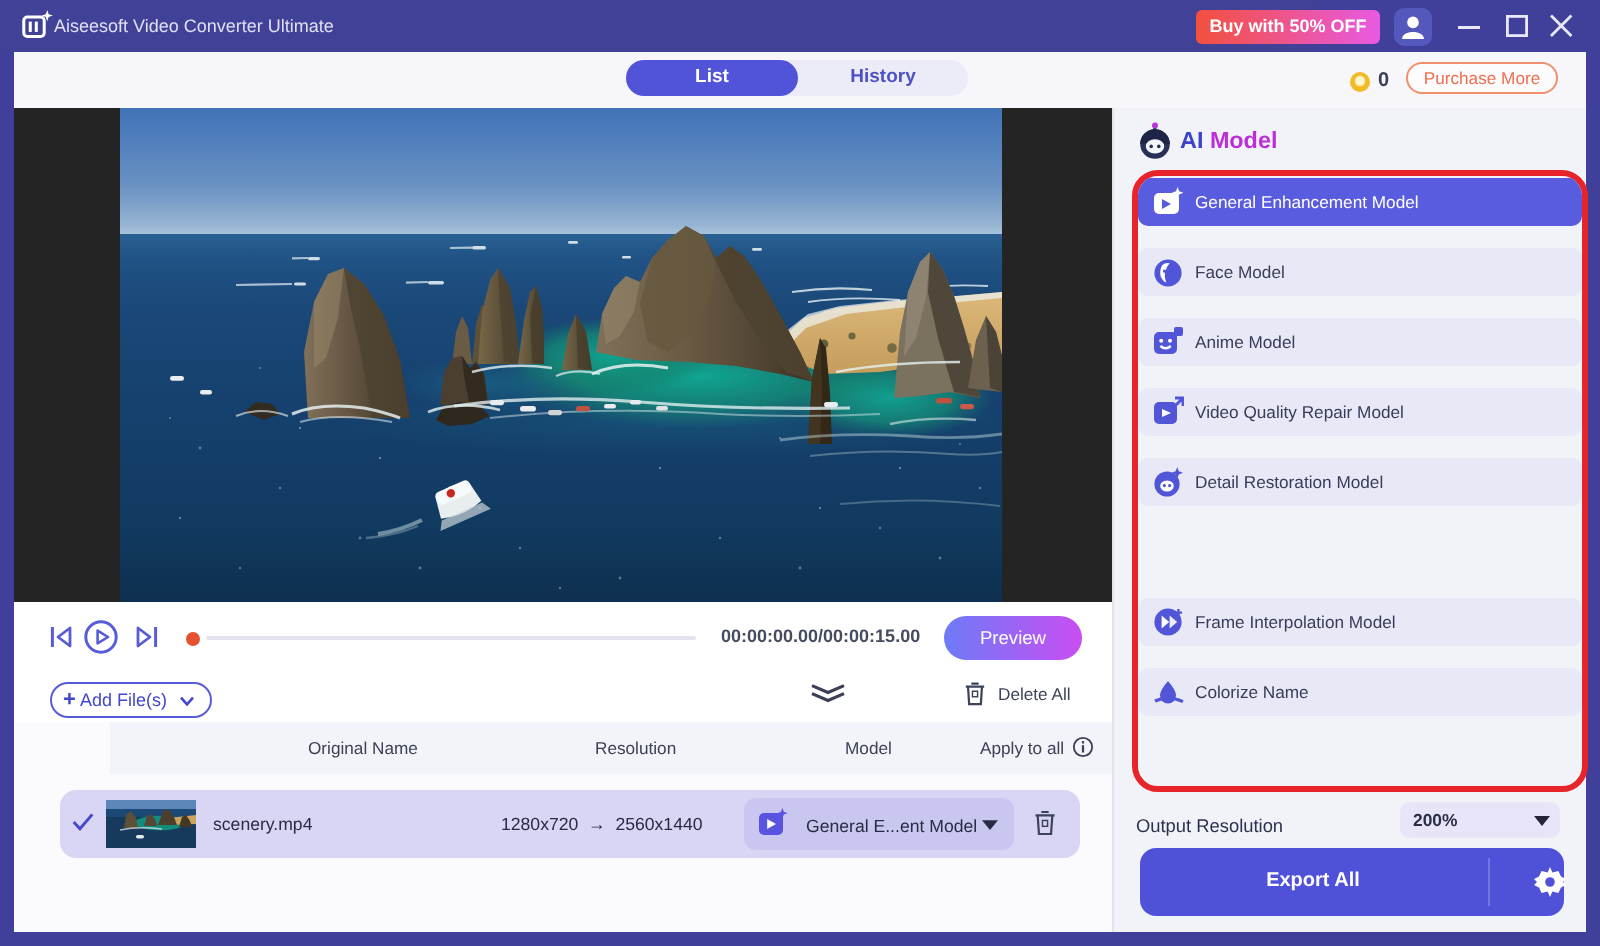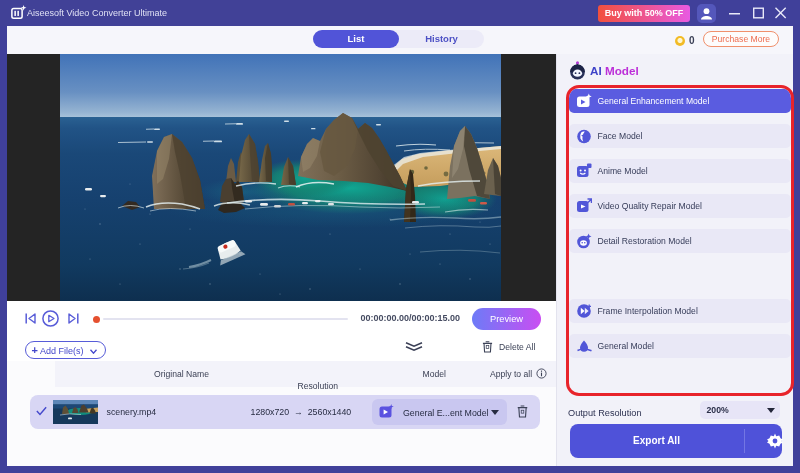--- a/index.html
+++ b/index.html
@@ -320,21 +320,21 @@
         <path d="M2 4.8 L10 8.2 L18 4.8" fill="none" stroke="#3a3f55" stroke-width="1.6"></path>
       </svg>
       <svg class="abs" style="left:475px;top:8px" width="11" height="12" viewBox="0 0 12 13">
         <path d="M1 2.5 H11 M2.2 2.5 L2.8 12 H9.2 L9.8 2.5 M4 0.8 H8" fill="none" stroke="#3c4257" stroke-width="1.2"></path>
         <rect x="4.6" y="5" width="2.8" height="3" fill="none" stroke="#3c4257" stroke-width="0.8"></rect>
       </svg>
       <div class="delall">Delete All</div>
     </div>
     <div class="listhead">
       <span class="abs" style="left:99px;top:8px;">Original Name</span>
-      <span class="abs" style="left:242.5px;top:20px;">Resolution</span>
+      <span class="abs" style="left:242.5px;top:8px;">Resolution</span>
       <span class="abs" style="left:367.5px;top:8px;">Model</span>
       <span class="abs" style="left:435px;top:8px;">Apply to all</span>
       <svg class="abs" style="left:481px;top:7px" width="11" height="11" viewBox="0 0 12 12">
         <circle cx="6" cy="6" r="5" fill="none" stroke="#3c4155" stroke-width="1"></circle>
         <rect x="5.4" y="5" width="1.2" height="4" fill="#3c4155"></rect>
         <rect x="5.4" y="2.8" width="1.2" height="1.3" fill="#3c4155"></rect>
       </svg>
       <div class="toggle">
         <div class="knob"></div>
         <div class="txt">OFF</div>
@@ -441,21 +441,21 @@
             <path d="M8.8 4.8 L12.6 8 L8.8 11.2 Z" fill="#fff" opacity="0.9"></path>
             <path d="M13.2 1.5 V5.1 M11.4 3.3 H15" stroke="#5156d8" stroke-width="1.2"></path>
           </svg></div>
         <div class="label">Frame Interpolation Model</div>
       </div>
       <div class="aiitem" style="top:246.59px;">
         <div class="icon"><svg width="16" height="16" viewBox="0 0 16 16">
             <path d="M8 2.5 Q12 7 12 9.8 A4 4 0 0 1 4 9.8 Q4 7 8 2.5 Z" fill="#5156d8"></path>
             <path d="M1.5 12.5 Q8 9.5 15.5 12.8" stroke="#5156d8" stroke-width="1.6" fill="none"></path>
           </svg></div>
-        <div class="label">General Model</div>
+        <div class="label">Colorize Name</div>
       </div>
     </div>
     <div class="outres">Output Resolution</div>
     <div class="resdd">
       <span class="abs" style="left:7px;top:3.5px;">200%</span>
       <svg class="abs" style="right:5px;top:7px;" width="8" height="5">
         <path d="M0 0 L4 5 L8 0 Z" fill="#23263a"></path>
       </svg>
     </div>
     <div class="exportbtn">

